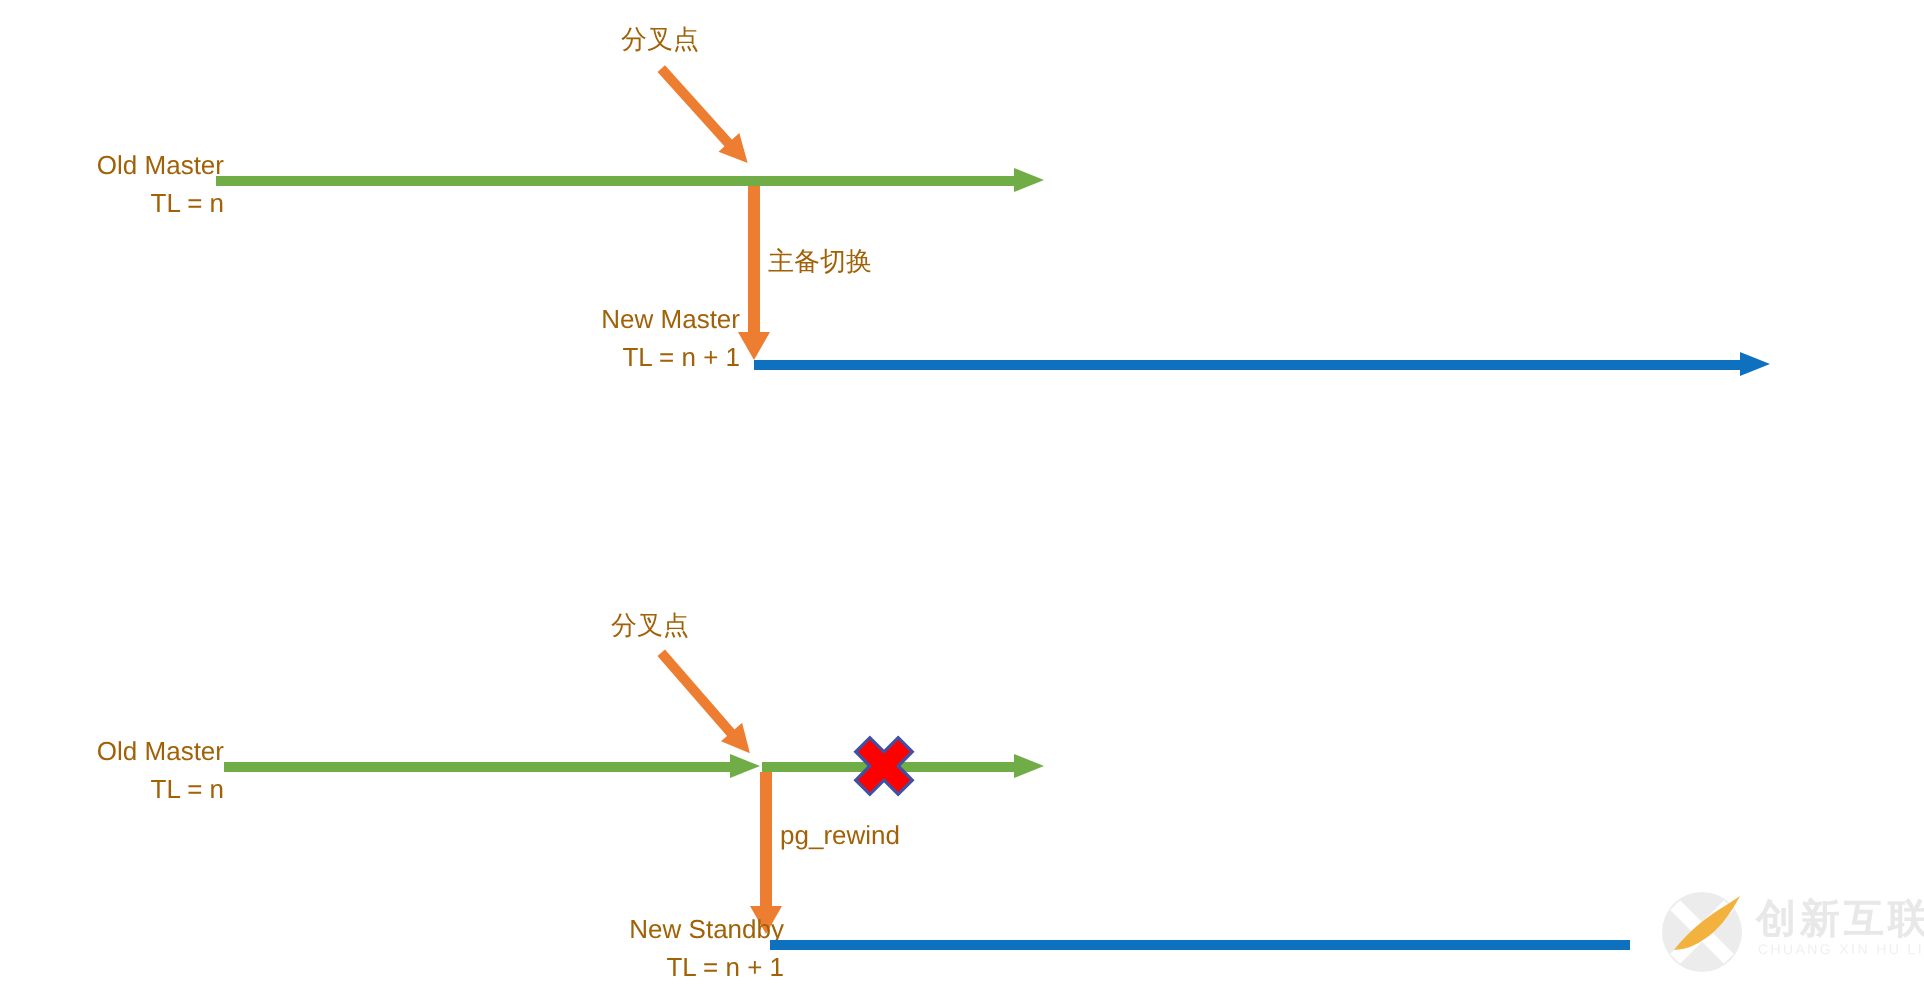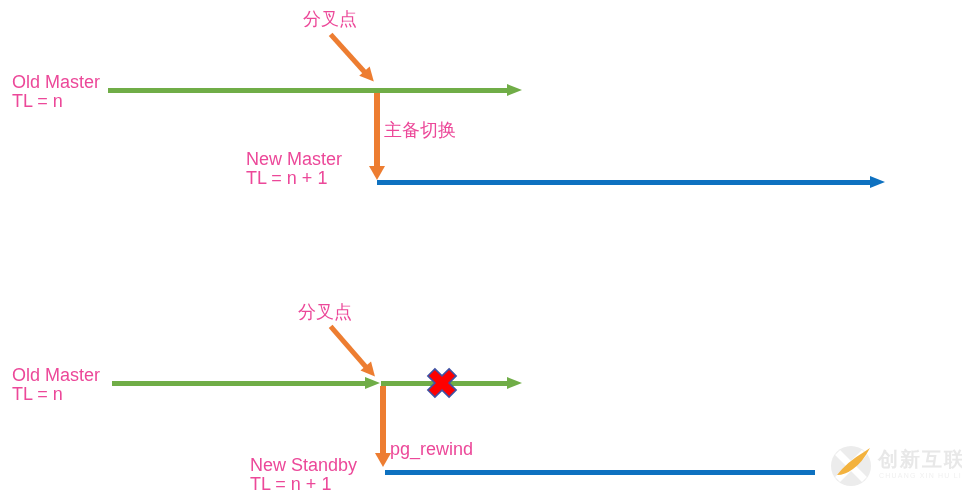--- a/index.html
+++ b/index.html
@@ -5,26 +5,26 @@
   html, body { margin: 0; padding: 0; }
   body {
     width: 962px; height: 493px;
     background: #ffffff;
     position: relative;
     overflow: hidden;
     font-family: "Liberation Sans", sans-serif;
   }
   .lbl {
     position: absolute;
-    color: #ec4899;
-    font-size: 18px;
+    color: #a16207;
+    font-size: 13px;
     line-height: 19px;
     white-space: nowrap;
   }
-  .center { text-align: left; white-space: normal; }
+  .center { text-align: right; white-space: normal; }
   .hbody { position: absolute; height: 5px; }
   .vbody { position: absolute; width: 6px; }
   .green  { background: #70AD47; }
   .orange { background: #ED7D31; }
   .blue   { background: #0E71C0; }
   .head-right {
     position: absolute; width: 0; height: 0;
     border-top: 6.5px solid transparent;
     border-bottom: 6.5px solid transparent;
   }
@@ -136,21 +136,21 @@
 
   <svg class="xmark" style="left:425px; top:366px;" width="34" height="34" viewBox="0 0 34 34">
     <path transform="rotate(45 17 17)" d="M12 2 H22 V12 H32 V22 H22 V32 H12 V22 H2 V12 H12 Z" fill="#FE0000" stroke="#3F51A3" stroke-width="1.6"></path>
   </svg>
 
   <div>
     <div class="vbody orange" style="left:380px; top:386px; height:68px;"></div>
     <div class="head-down" style="left:375px; top:453px;"></div>
   </div>
 
-  <div class="lbl" style="left:390px; top:440px;">pg_rewind</div>
+  <div class="lbl" style="left:390px; top:408px;">pg_rewind</div>
 
   <div class="lbl center" style="left:250px; top:456px; width:142px; line-height:18.5px;">
     <div>New Standby</div>
     <div>TL = n + 1</div>
   </div>
 
   <div>
     <div class="hbody blue" style="left:385px; top:470px; width:430px;"></div>
   </div>
 

